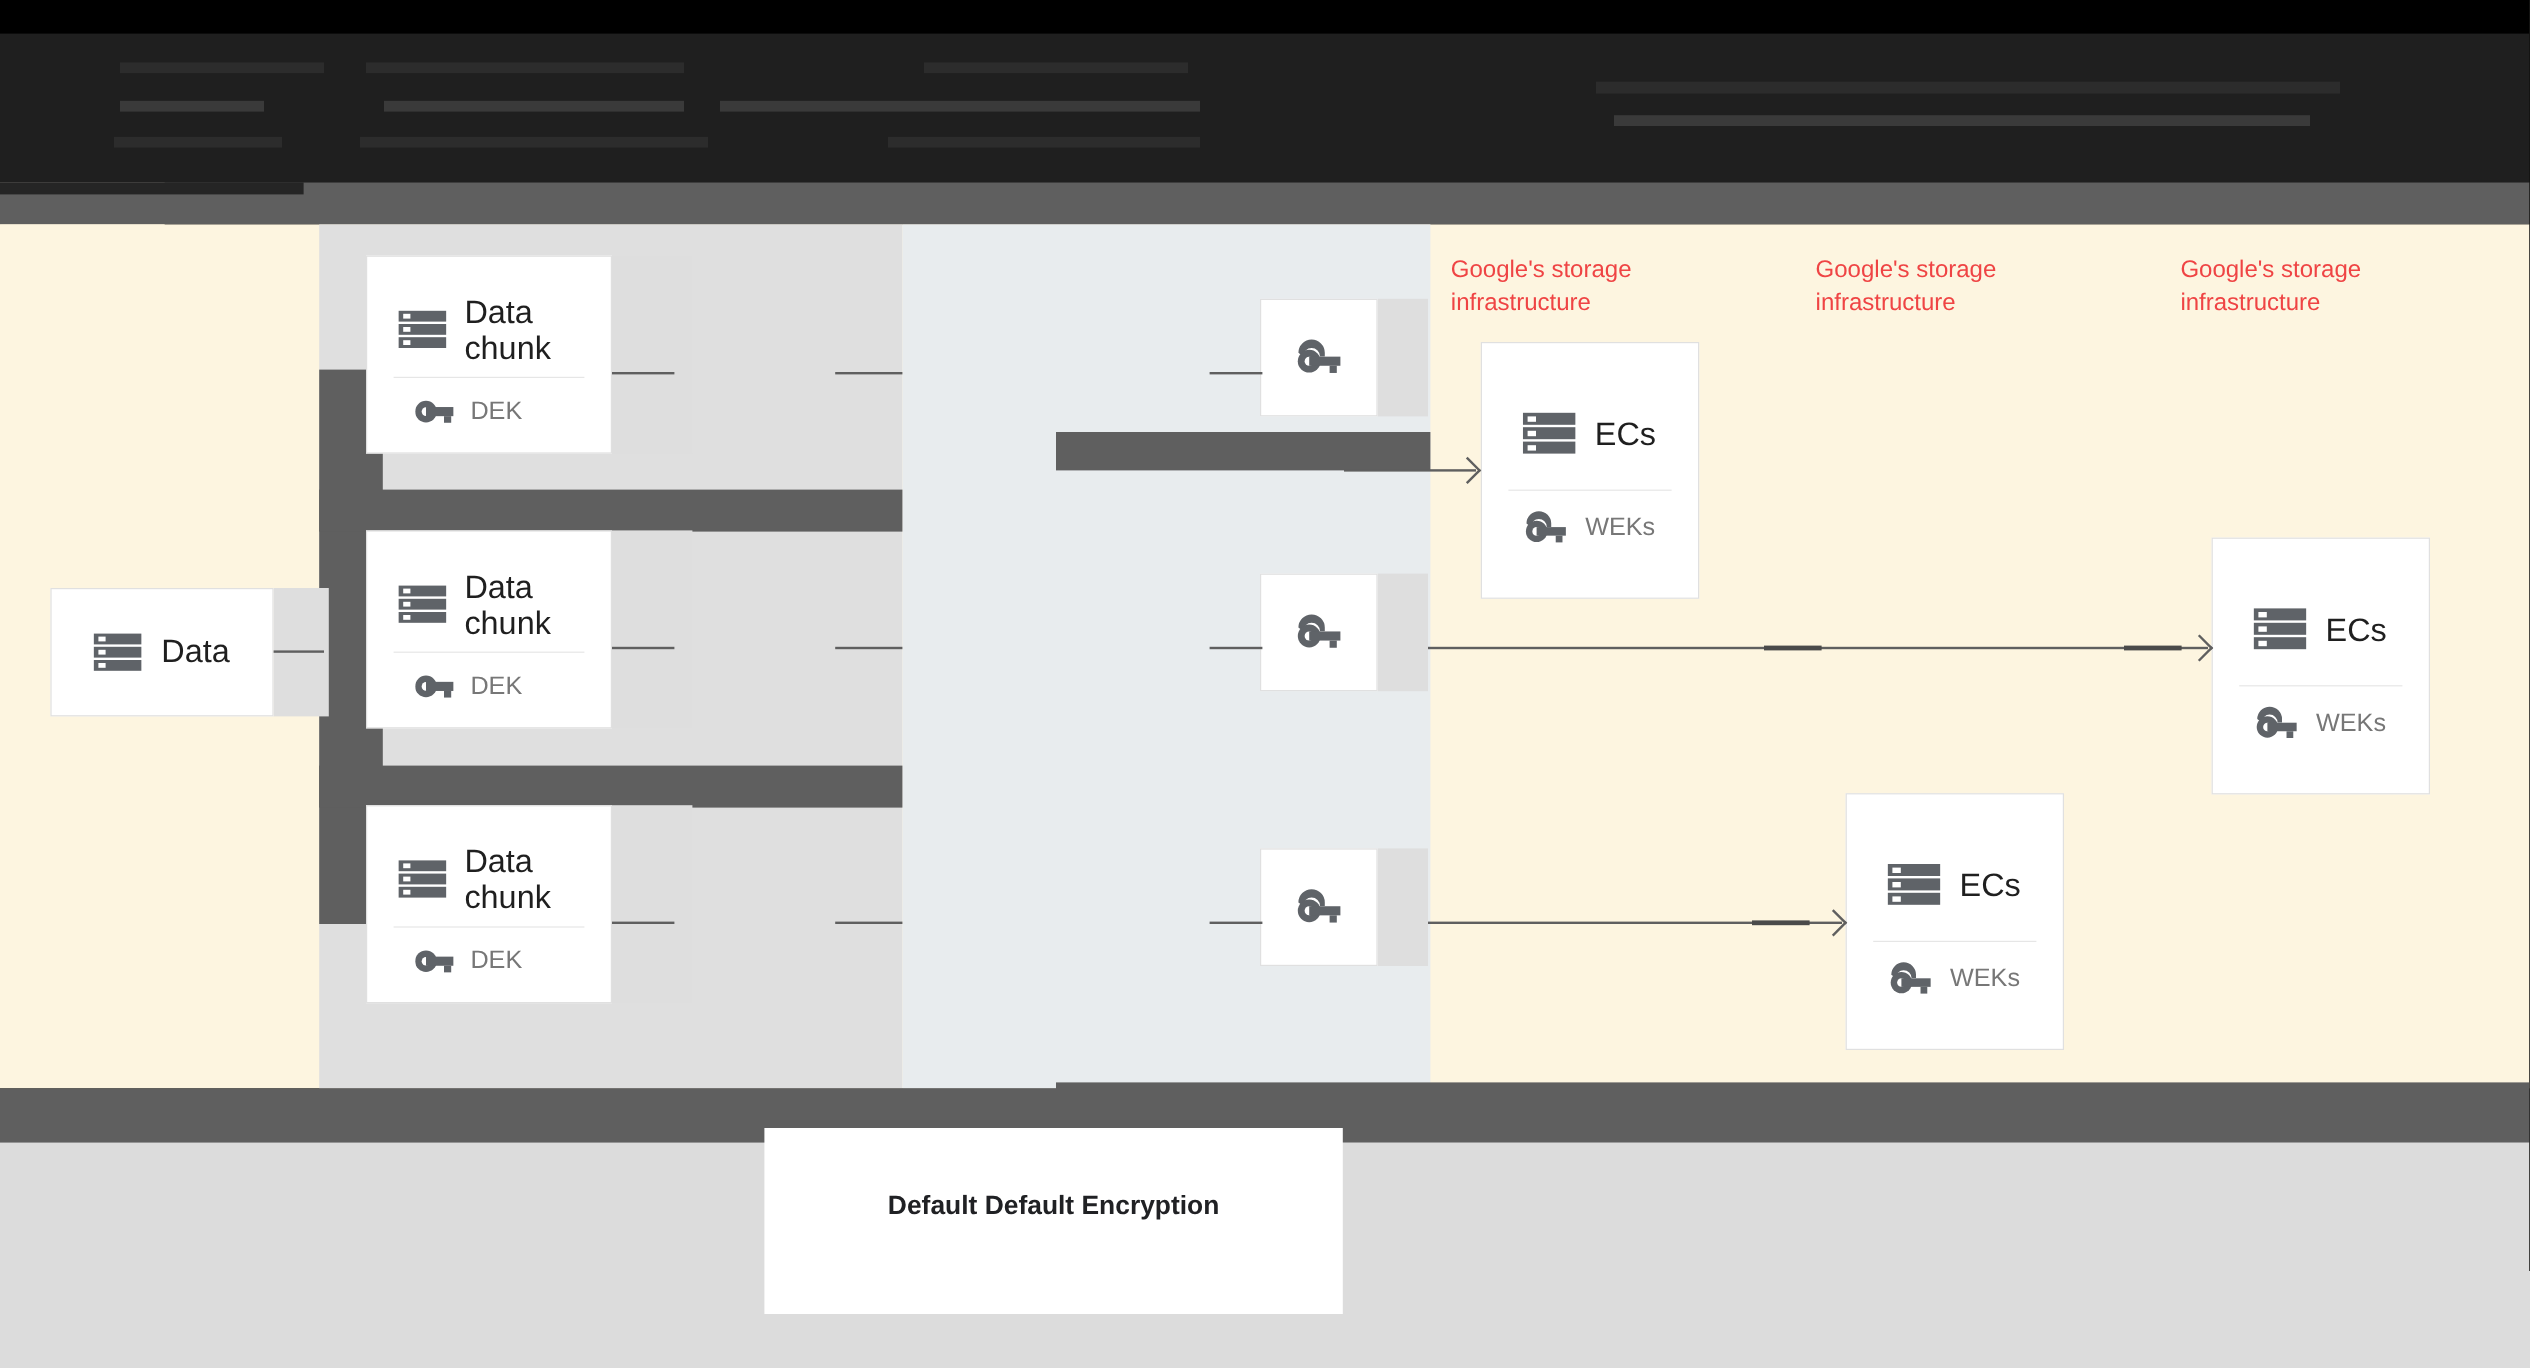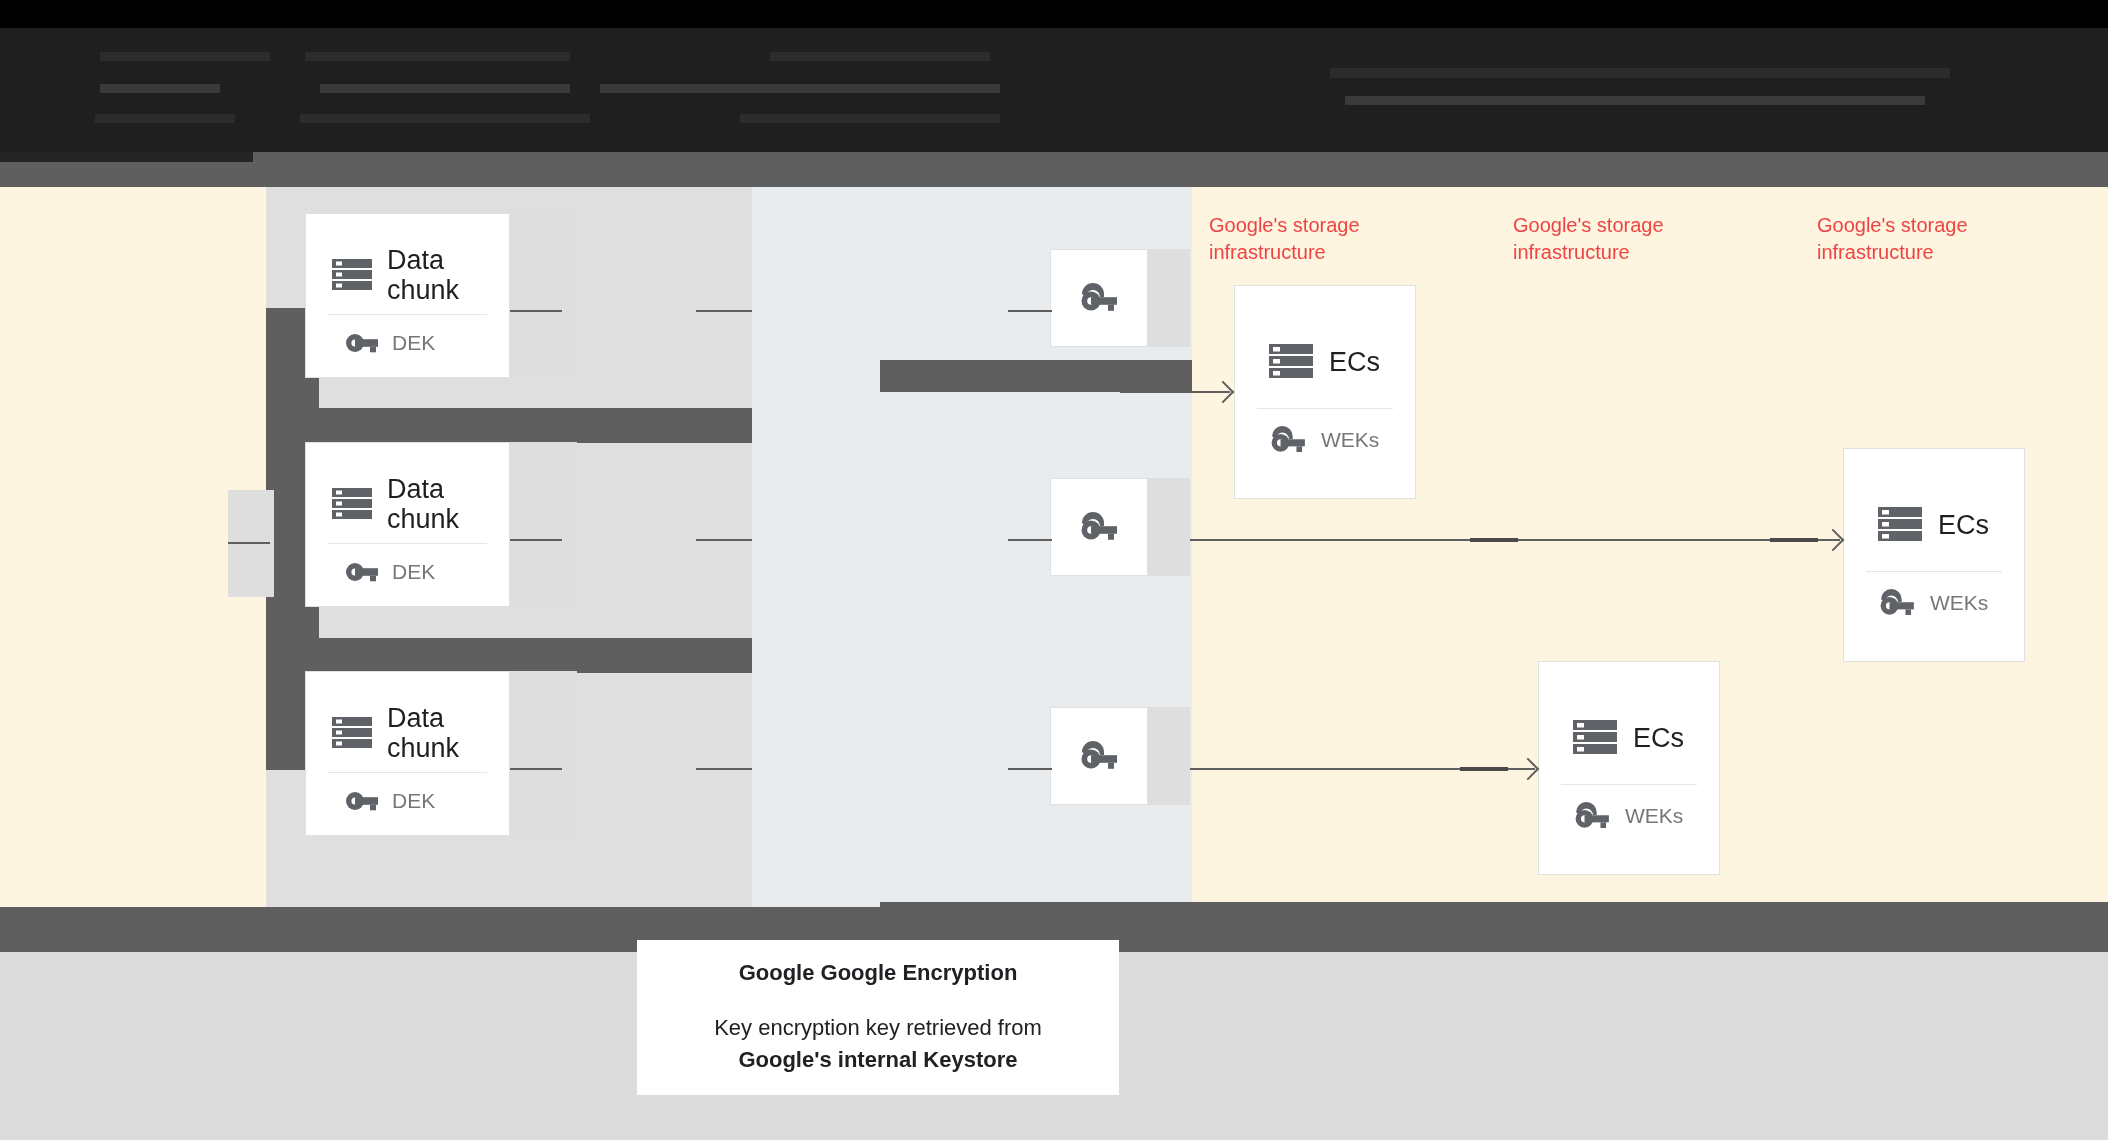--- a/index.html
+++ b/index.html
@@ -138,20 +138,35 @@
   <div class="d-chip2"></div>
 
   <div class="seclabel" id="sl1" style="white-space:pre-line">Google's storage
 infrastructure</div>
   <div class="seclabel" id="sl2" style="white-space:pre-line">Google's storage
 infrastructure</div>
   <div class="seclabel" id="sl3" style="white-space:pre-line">Google's storage
 infrastructure</div>
 
   <div class="shadow" id="data-shadow"></div>
+  <div class="card" id="data-card">
+    <div class="row">
+      <span>
+        <svg class="svgicon" width="40" height="34" viewBox="0 0 40 34">
+          <rect x="0" y="1" width="40" height="9" fill="#5f6368"></rect>
+            <rect x="4" y="3.5" width="6" height="4" fill="#fff"></rect>
+          <rect x="0" y="12" width="40" height="9" fill="#5f6368"></rect>
+            <rect x="4" y="14.5" width="6" height="4" fill="#fff"></rect>
+          <rect x="0" y="23" width="40" height="9" fill="#5f6368"></rect>
+            <rect x="4" y="25.5" width="6" height="4" fill="#fff"></rect>
+        </svg>
+      </span>
+      <span class="title">Data</span>
+    </div>
+  </div>
 
   <div class="shadow chunk-shadow" id="cs1"></div>
   <div class="card chunk" id="chunk1">
     <div class="top">
       <span>
         <svg class="svgicon" width="40" height="34" viewBox="0 0 40 34">
           <rect x="0" y="1" width="40" height="9" fill="#5f6368"></rect>
             <rect x="4" y="3.5" width="6" height="4" fill="#fff"></rect>
           <rect x="0" y="12" width="40" height="9" fill="#5f6368"></rect>
             <rect x="4" y="14.5" width="6" height="4" fill="#fff"></rect>
@@ -418,20 +433,16 @@
 
   <div class="arrow" style="left:1120px;top:391px;width:110px;"></div>
   <div class="arrow" style="left:1190px;top:539px;width:650px;"></div>
   <div class="arrow" style="left:1190px;top:768px;width:345px;"></div>
 
   <div style="position:absolute;left:1470px;top:538px;width:48px;height:4px;background:#4a4a4a;"></div>
   <div style="position:absolute;left:1770px;top:538px;width:48px;height:4px;background:#4a4a4a;"></div>
   <div style="position:absolute;left:1460px;top:767px;width:48px;height:4px;background:#4a4a4a;"></div>
 
   <div id="caption">
-    <div class="cap-h">Google Google Encryption</div>
-    <div class="cap-b">
-      <span>Key encryption key retrieved from</span><br>
-      <b>Google's internal Keystore</b>
-    </div>
+    <div class="cap-h">Default Default Encryption</div>
   </div>
 
 </div>
 
 </body></html>

